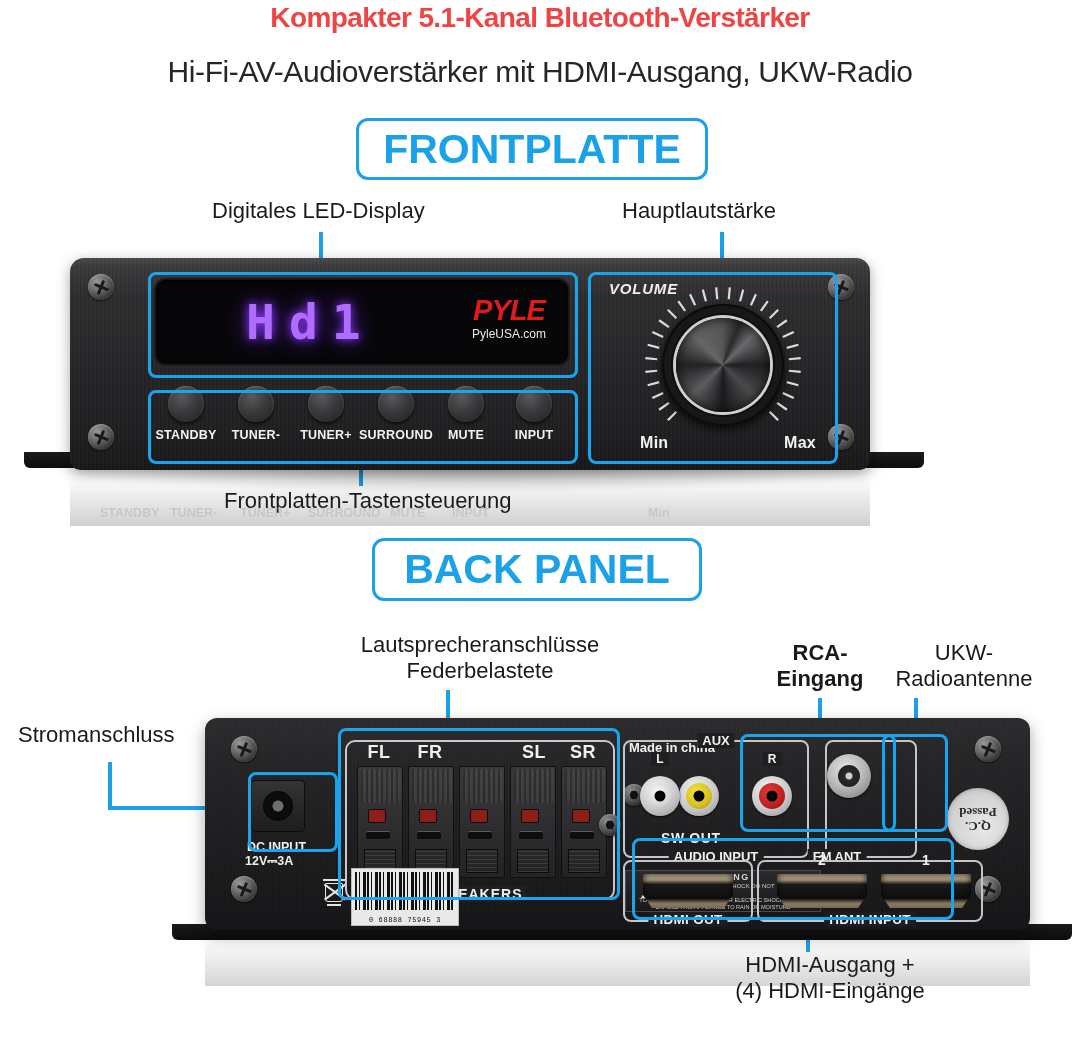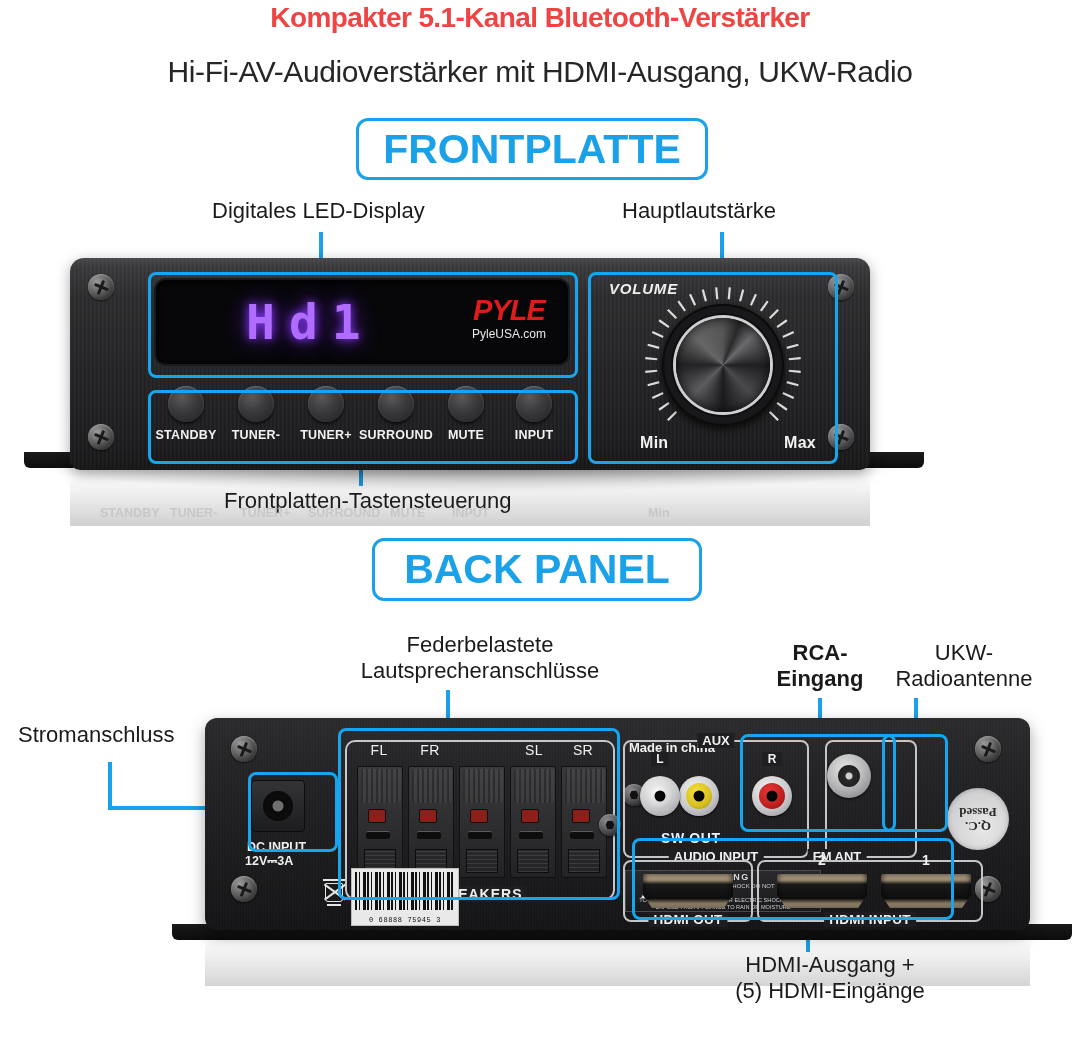--- a/index.html
+++ b/index.html
@@ -212,21 +212,21 @@
     position:absolute; left:8px; top:64px; width:24px; height:8px;
     background:#0d0d0e; border-top:1px solid #5a5a5c; border-radius:2px;
   }
   .spk-tab{
     position:absolute; left:6px; top:82px; width:32px; height:24px;
     background:linear-gradient(180deg,#2e2e30,#191919);
     border:1px solid #0c0c0c;
     background-image:repeating-linear-gradient(0deg, rgba(255,255,255,.10) 0 1px, rgba(0,0,0,0) 1px 4px);
   }
   .spk-ch{
-    position:absolute; top:2px; color:#f0f0f0; font-size:14px; font-weight:normal;
+    position:absolute; top:2px; color:#f0f0f0; font-size:18px; font-weight:bold;
     transform:translateX(-50%); letter-spacing:.4px;
   }
   #spk-word{
     position:absolute; left:50%; bottom:-2px; transform:translateX(-50%);
     color:#f0f0f0; font-size:14px; font-weight:bold; letter-spacing:1px;
     background:#1f1f21; padding:0 4px;
   }
   #barcode{
     position:absolute; left:6px; bottom:-26px; width:108px; height:58px;
     background:#e9e9e9; border:1px solid #bdbdbd;
@@ -493,22 +493,22 @@
     <div class="refl-text" style="left:170px; top:6px;">TUNER+</div>
     <div class="refl-text" style="left:238px; top:6px;">SURROUND</div>
     <div class="refl-text" style="left:320px; top:6px;">MUTE</div>
     <div class="refl-text" style="left:382px; top:6px;">INPUT</div>
     <div class="refl-text" style="left:578px; top:6px;">Min</div>
   </div>
 
   <div class="badge" id="badge-back">BACK PANEL</div>
 
   <div class="callout center" style="left:355px; top:632px; width:250px;">
+    <div>Lautsprecheranschlüsse</div>
     <div>Federbelastete</div>
-    <div>Lautsprecheranschlüsse</div>
   </div>
   <div class="lead-v" style="left:446px; top:690px; height:32px;"></div>
 
   <div class="callout bold center" style="left:768px; top:640px; width:104px;">
     <div>RCA-</div>
     <div>Eingang</div>
   </div>
   <div class="lead-v" style="left:818px; top:698px; height:26px;"></div>
 
   <div class="callout center" style="left:884px; top:640px; width:160px;">
@@ -516,21 +516,21 @@
     <div>Radioantenne</div>
   </div>
   <div class="lead-v" style="left:914px; top:698px; height:26px;"></div>
 
   <div class="callout" style="left:18px; top:722px;">Stromanschluss</div>
   <div class="lead-v" style="left:108px; top:762px; height:46px;"></div>
   <div class="lead-h" style="left:108px; top:806px; width:142px;"></div>
 
   <div class="callout center" style="left:660px; top:952px; width:340px;">
     <div>HDMI-Ausgang +</div>
-    <div>(5) HDMI-Eingänge</div>
+    <div>(4) HDMI-Eingänge</div>
   </div>
   <div class="lead-v" style="left:806px; top:922px; height:30px;"></div>
 
   <div id="back-foot"></div>
 
   <div id="back-device">
 
     <div class="screw" style="left:26px;  top:18px;"></div>
     <div class="screw" style="left:26px;  top:158px;"></div>
     <div class="screw" style="left:770px; top:18px;"></div>

